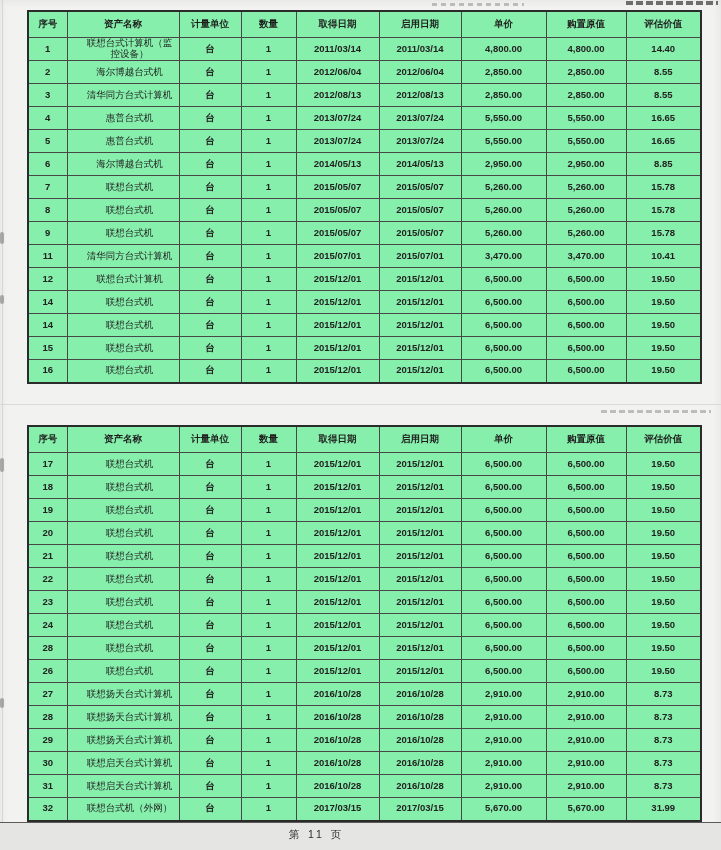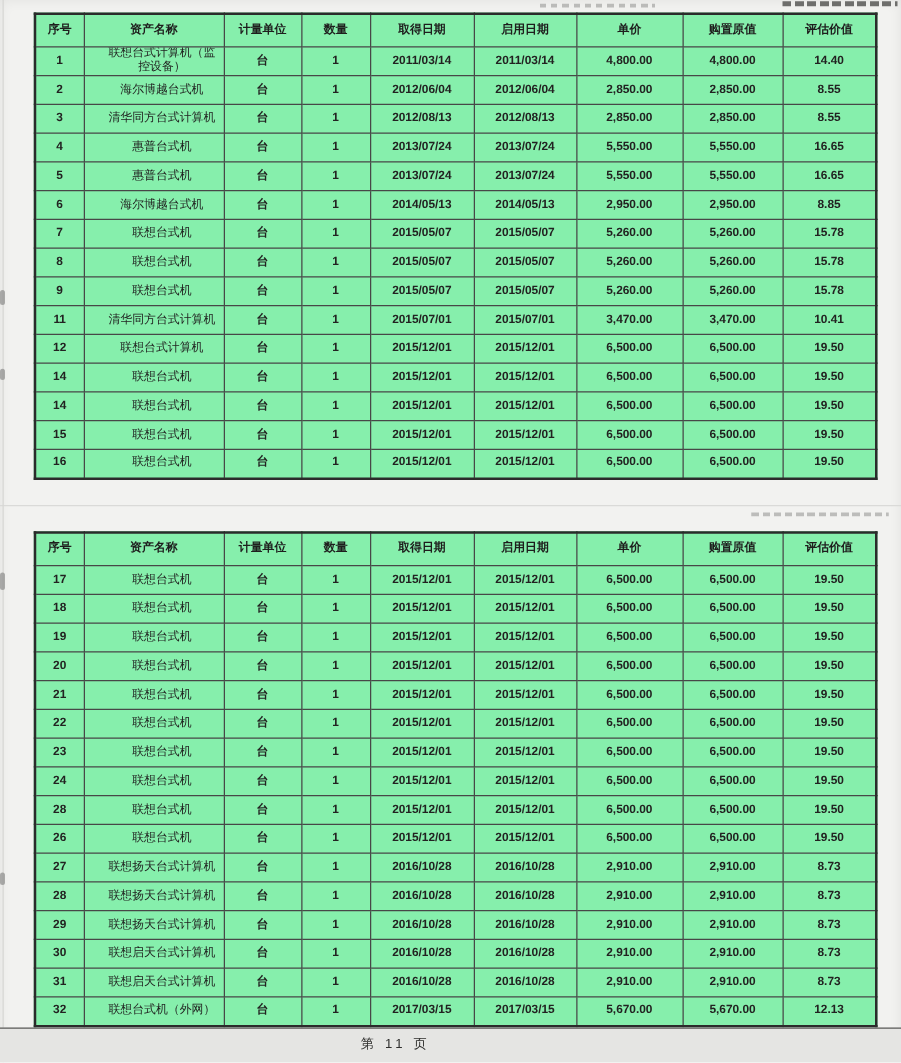--- a/index.html
+++ b/index.html
@@ -477,21 +477,21 @@
         </tr>
         <tr>
           <td>32</td>
           <td>联想台式机（外网）</td>
           <td>台</td>
           <td>1</td>
           <td>2017/03/15</td>
           <td>2017/03/15</td>
           <td>5,670.00</td>
           <td>5,670.00</td>
-          <td>12.13</td>
+          <td>31.99</td>
         </tr>
       </tbody>
   </table>
 
   <div class="bottom-band"></div>
   <div class="page-footer">第 11 页</div>
 
 </div>
 
 </body></html>

